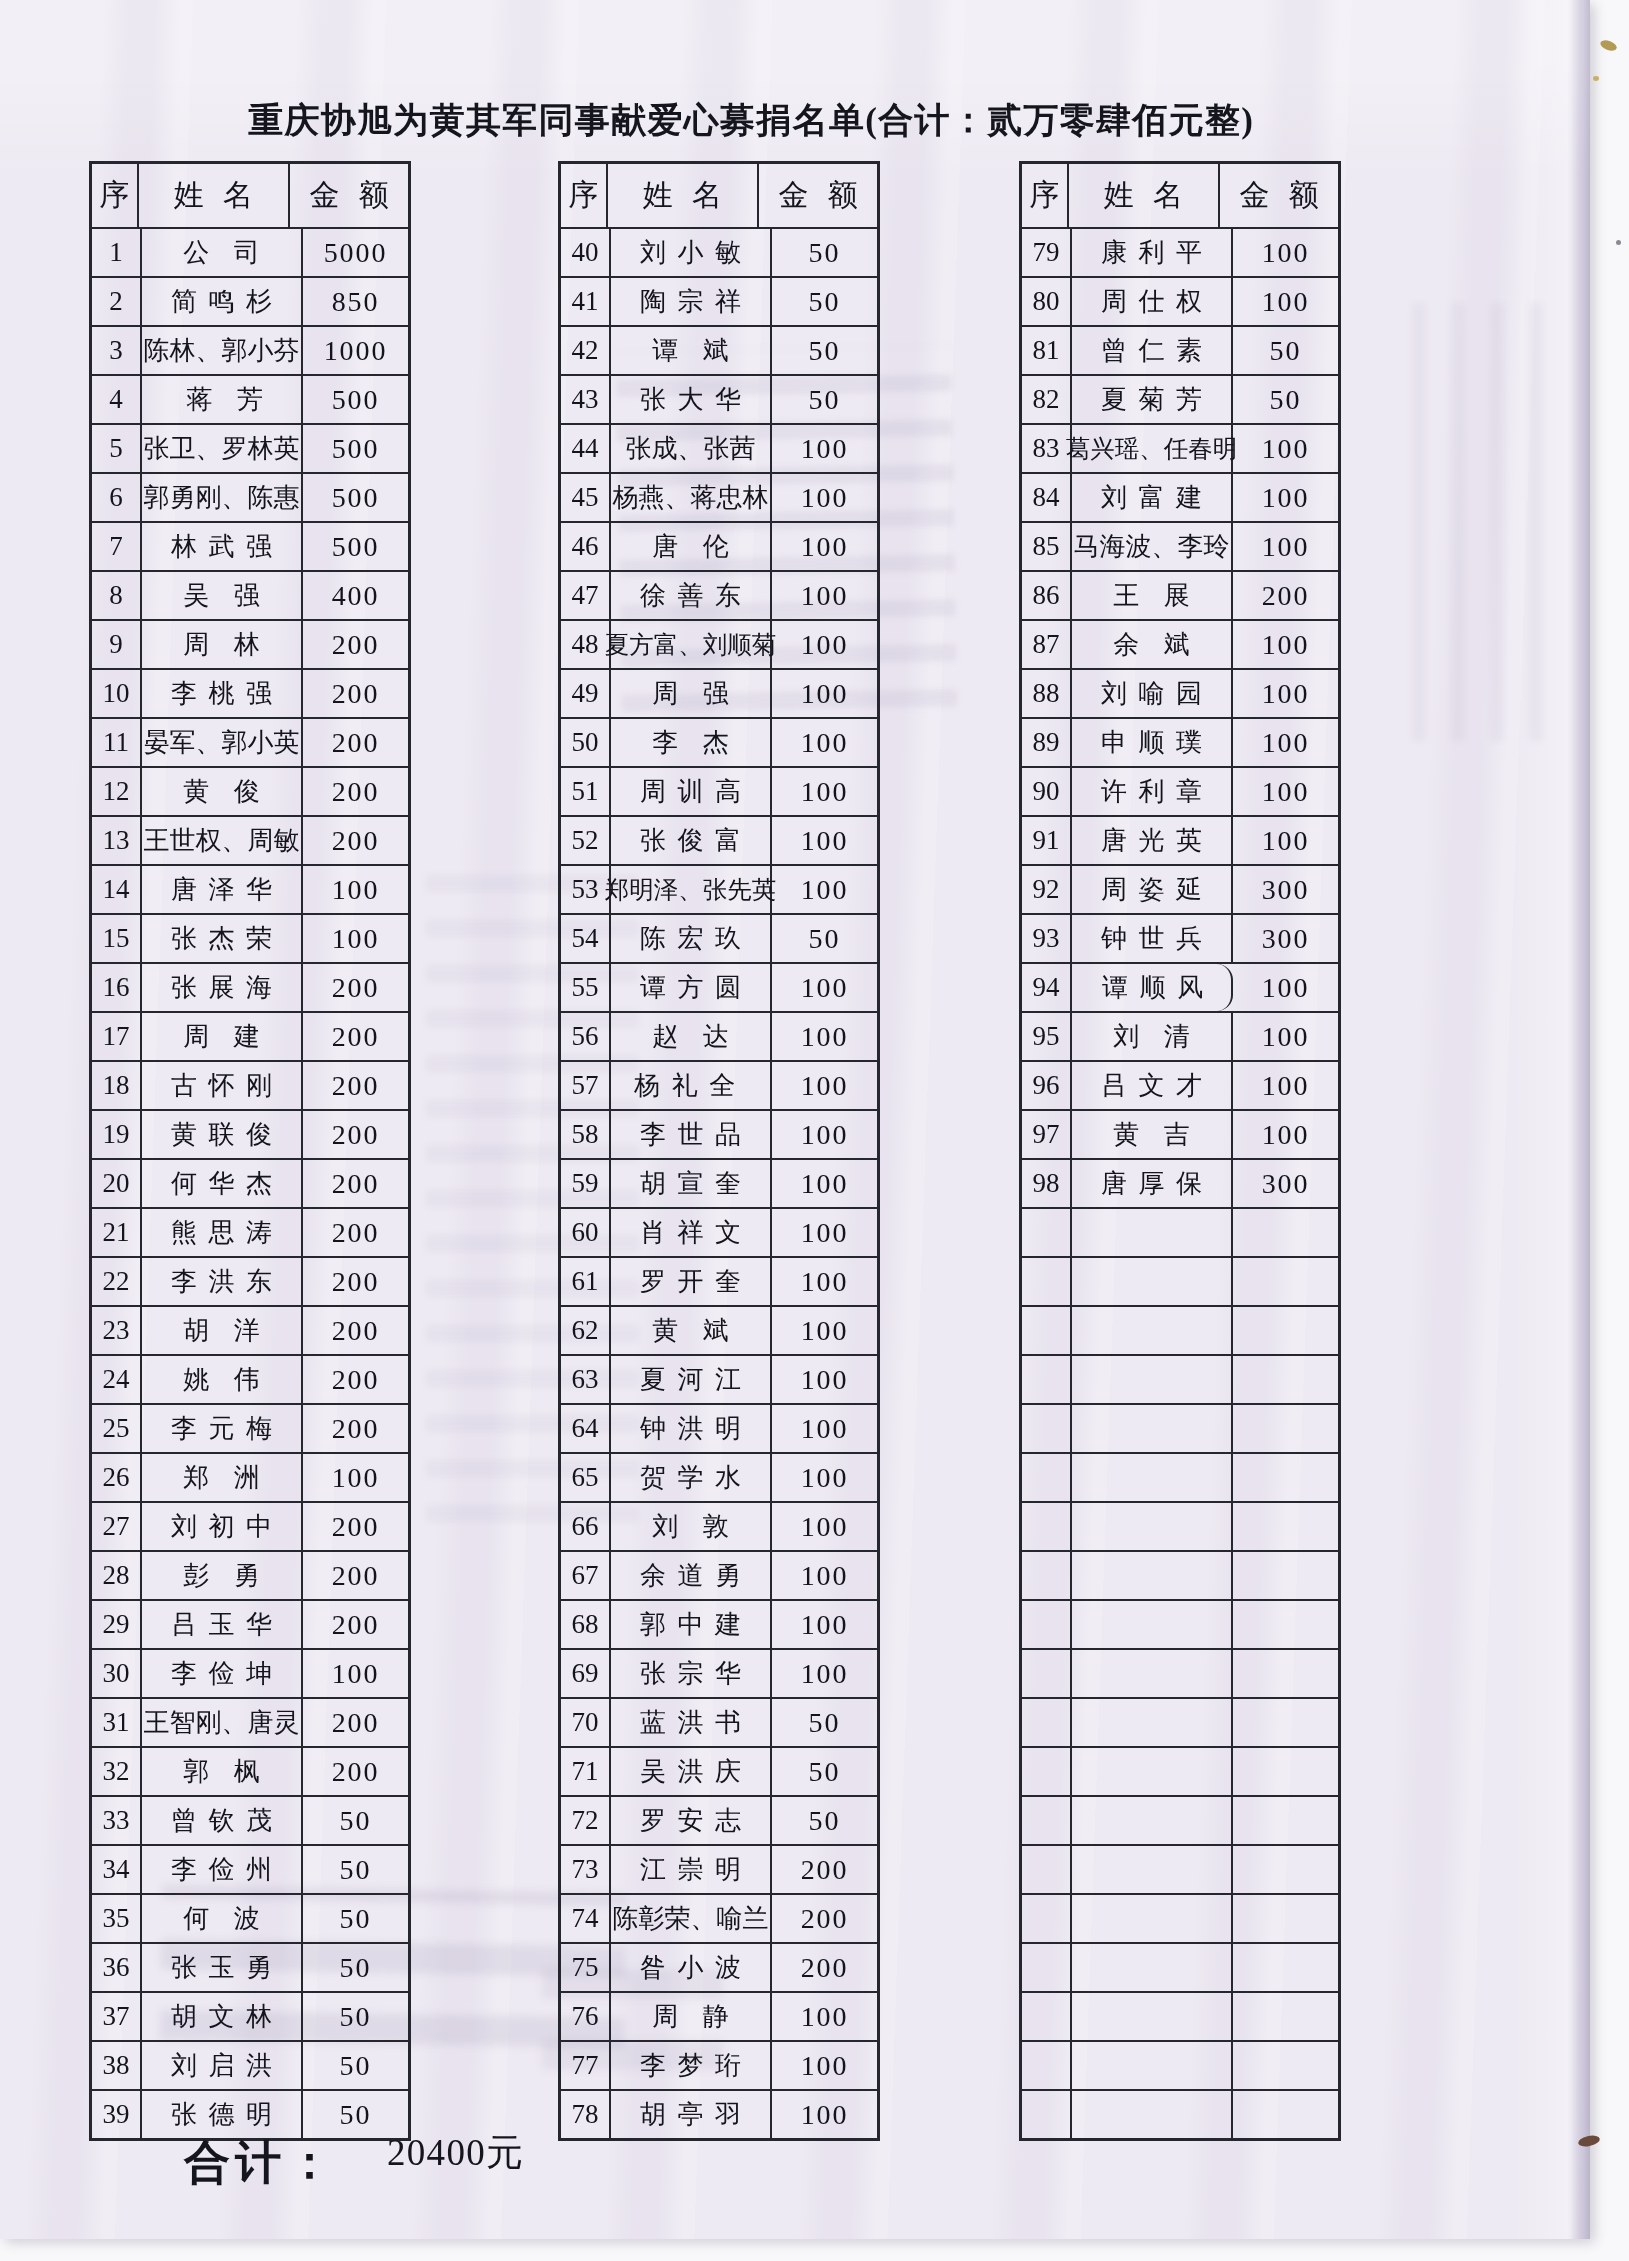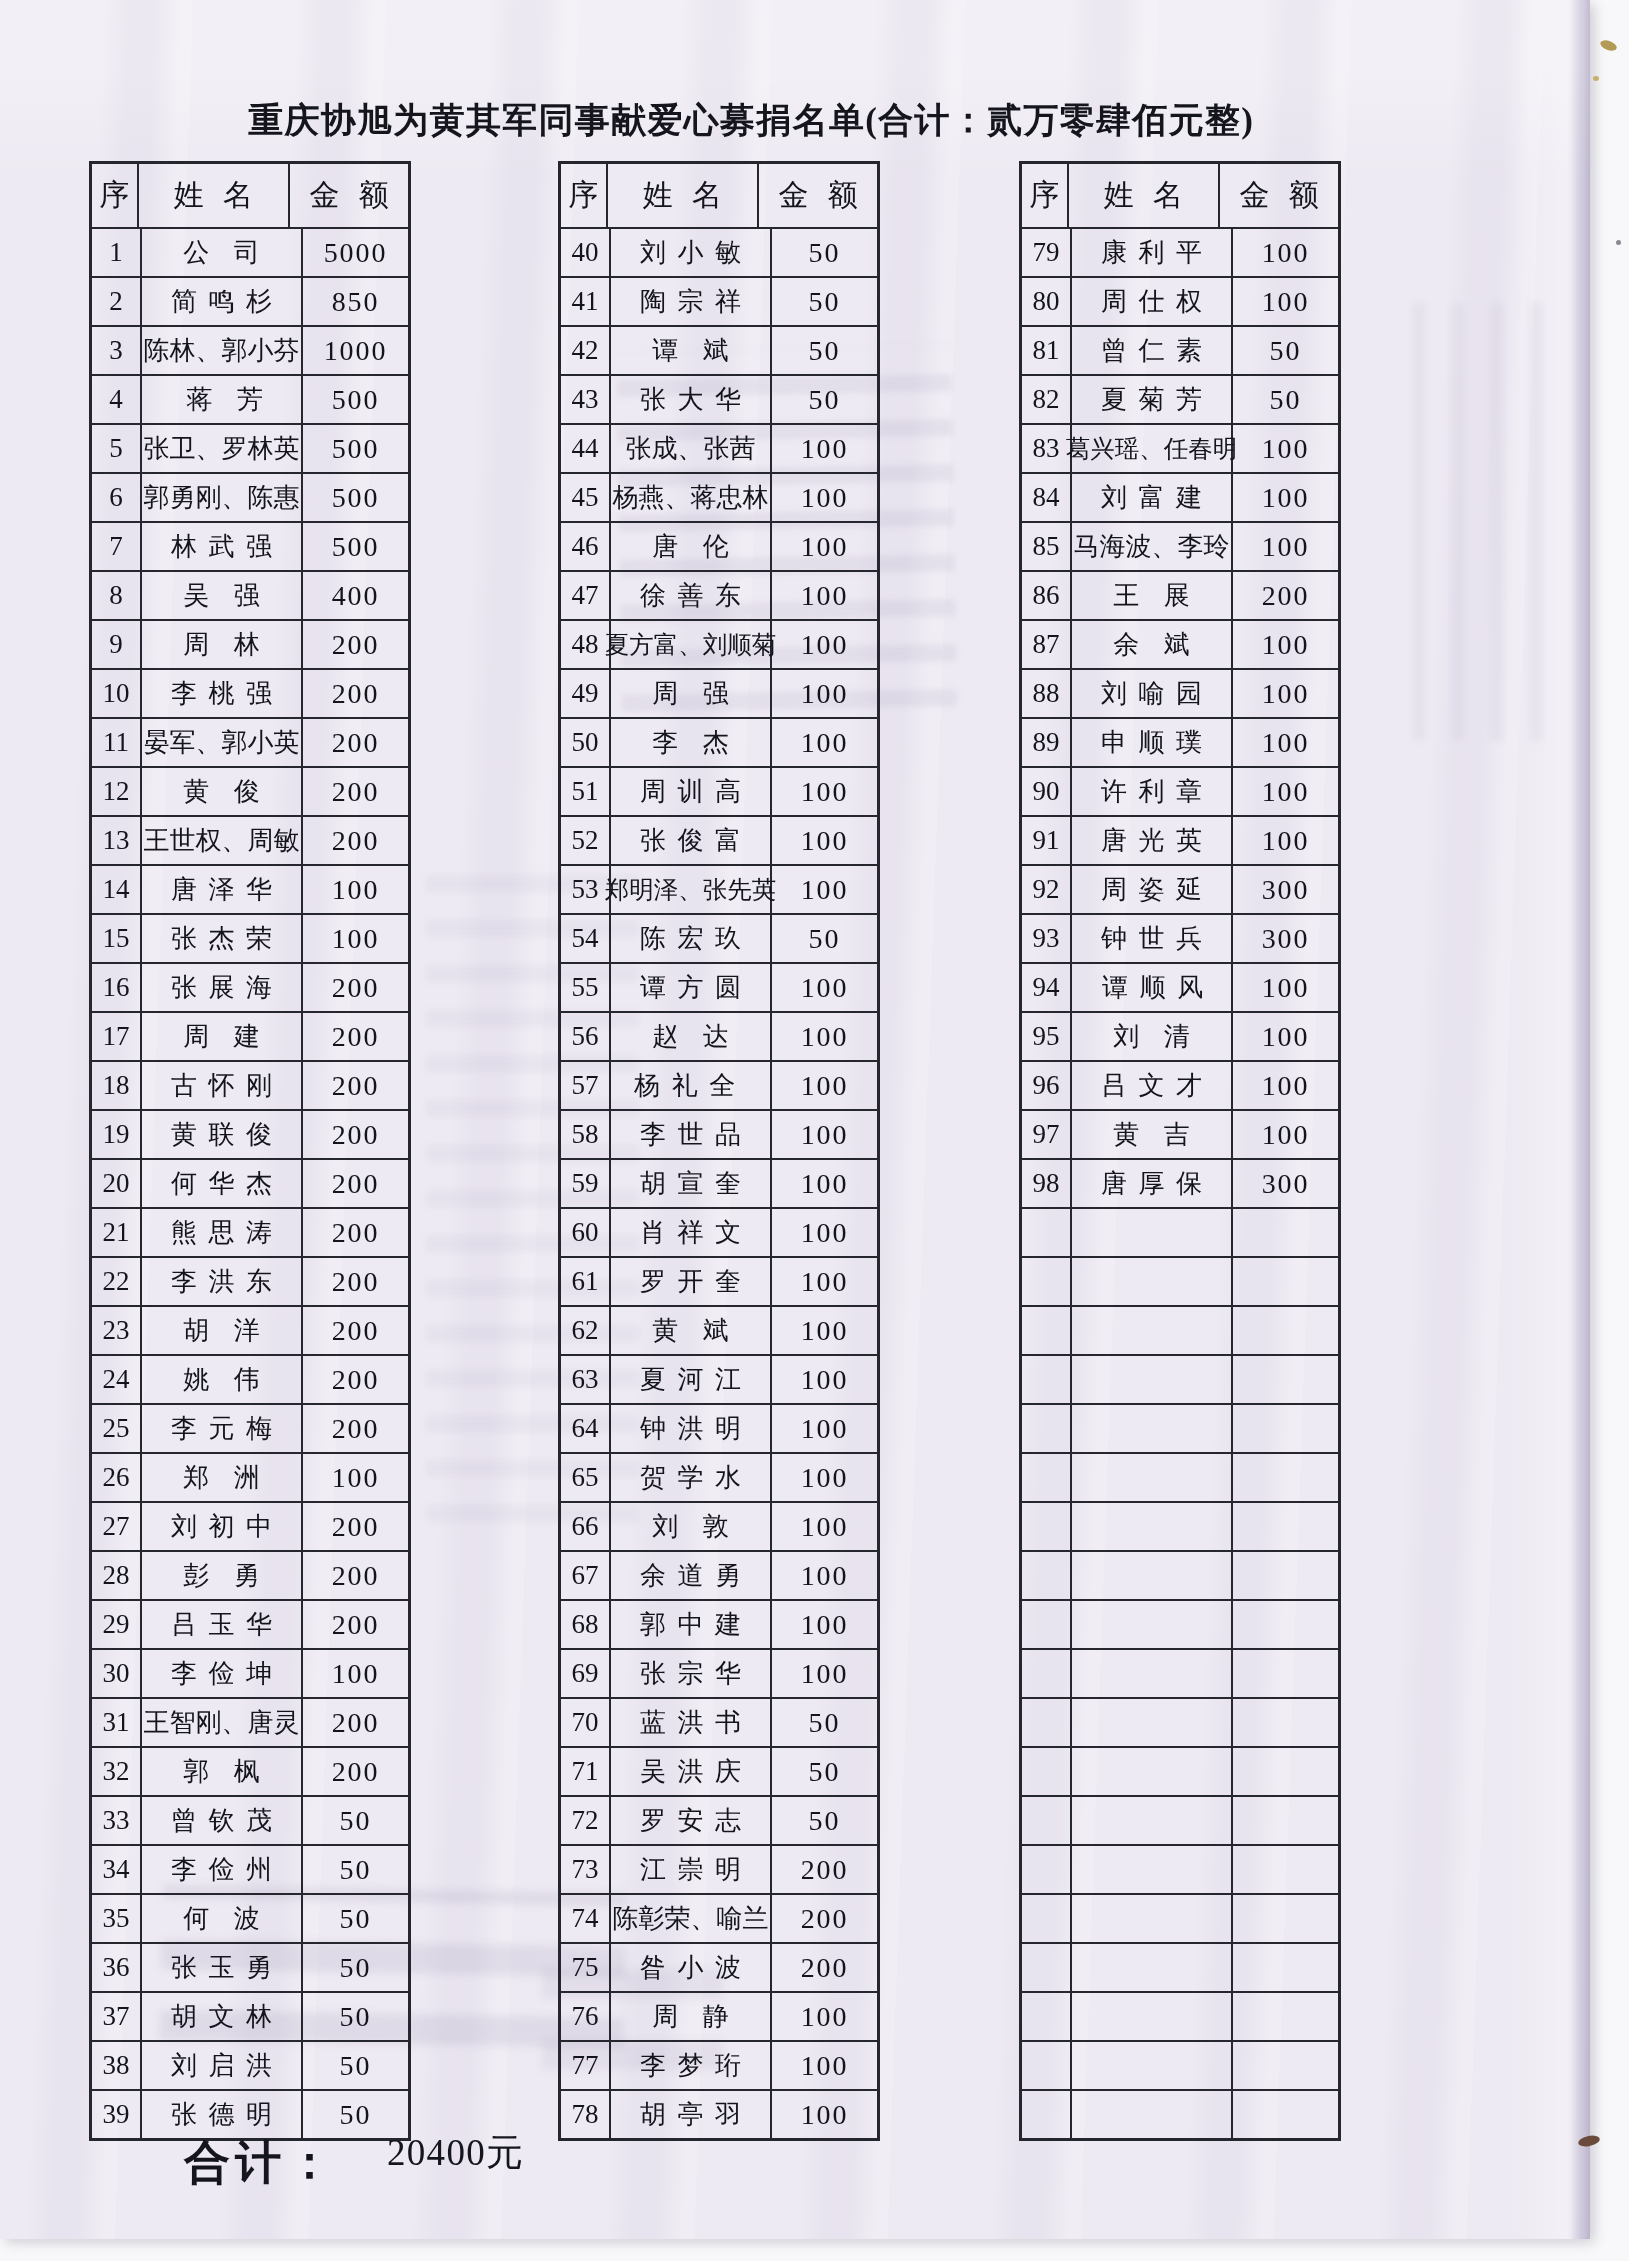--- a/index.html
+++ b/index.html
@@ -566,21 +566,21 @@
         <div class="cell c-name" style="letter-spacing: 11.6px; padding-left: 11.6px;">周姿延</div>
         <div class="cell c-amount">300</div>
       </div>
       <div class="row">
         <div class="cell c-seq">93</div>
         <div class="cell c-name" style="letter-spacing: 11.6px; padding-left: 11.6px;">钟世兵</div>
         <div class="cell c-amount">300</div>
       </div>
       <div class="row">
         <div class="cell c-seq">94</div>
-        <div class="cell c-name" style="letter-spacing: 11.6px; padding-left: 14px;">谭顺风</div>
+        <div class="cell c-name" style="letter-spacing: 11.6px; padding-left: 14px; border-radius: 16px;">谭顺风</div>
         <div class="cell c-amount">100</div>
       </div>
       <div class="row">
         <div class="cell c-seq">95</div>
         <div class="cell c-name" style="letter-spacing: 24.5px; padding-left: 24.5px;">刘清</div>
         <div class="cell c-amount">100</div>
       </div>
       <div class="row">
         <div class="cell c-seq">96</div>
         <div class="cell c-name" style="letter-spacing: 11.6px; padding-left: 11.6px;">吕文才</div>

